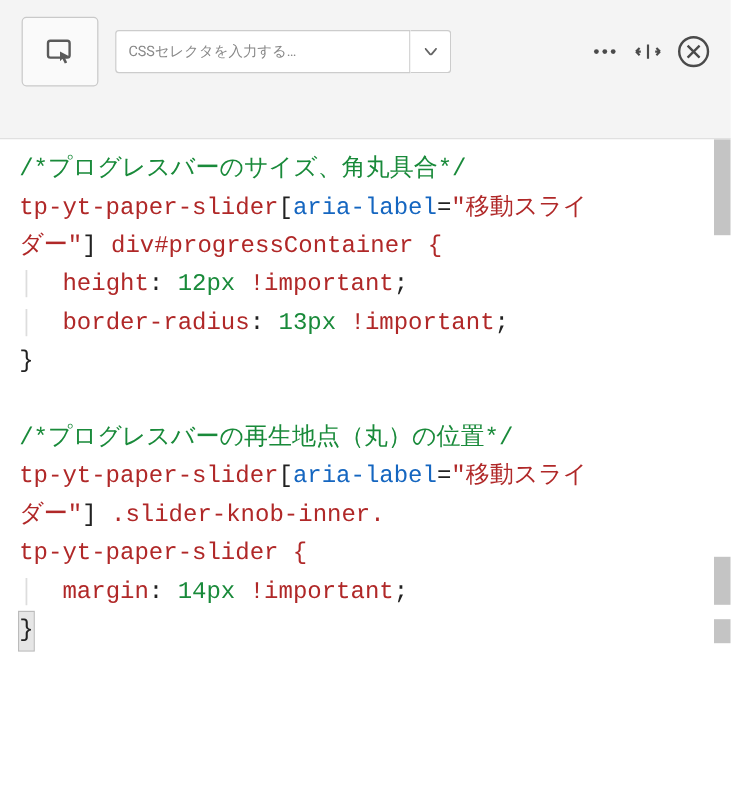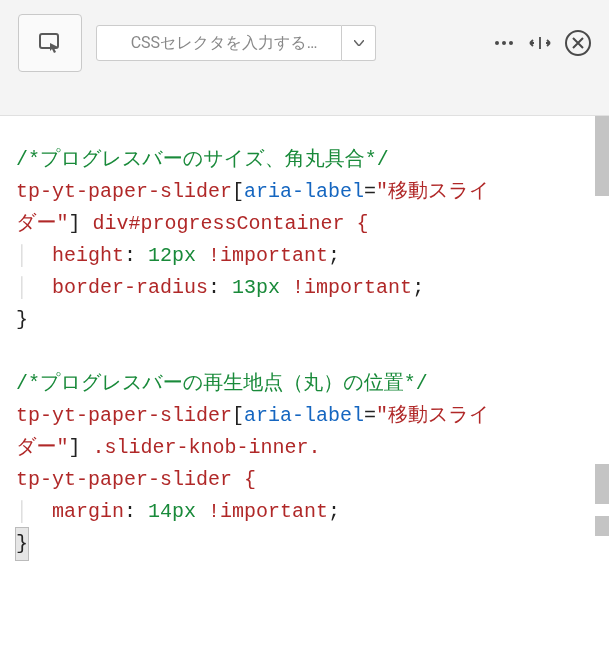--- a/index.html
+++ b/index.html
@@ -38,22 +38,21 @@
   .selector-input {
     width: 246px;
     height: 36px;
     background: #fff;
     border: 1px solid #ccc;
     border-radius: 3px 0 0 3px;
     padding-left: 10px;
     display: flex;
     align-items: center;
     color: #888;
-    font-size: 16px;
-    justify-content: center;
+    font-size: 12px;
   }
   .selector-dropdown {
     width: 34px;
     height: 36px;
     background: #fff;
     border: 1px solid #ccc;
     border-left: none;
     border-radius: 0 3px 3px 0;
     display: flex;
     align-items: center;
@@ -83,21 +82,20 @@
     position: relative;
     height: calc(659px - 116px);
     overflow: hidden;
   }
   pre.code {
     font-family: "Consolas", "Menlo", "Courier New", monospace;
     font-size: 20px;
     line-height: 32px;
     white-space: pre-wrap;
     word-break: break-all;
-    margin-top: 18px;
   }
   .c-comment { color: #198a3a; }
   .c-tag     { color: #b02828; }
   .c-attr    { color: #1566c0; }
   .c-prop    { color: #b02828; }
   .c-val     { color: #198a3a; }
   .c-imp     { color: #b02828; }
   .c-punc    { color: #222; }
   .c-sel     { color: #b02828; }
   .indent-guide { color: #ddd; }

